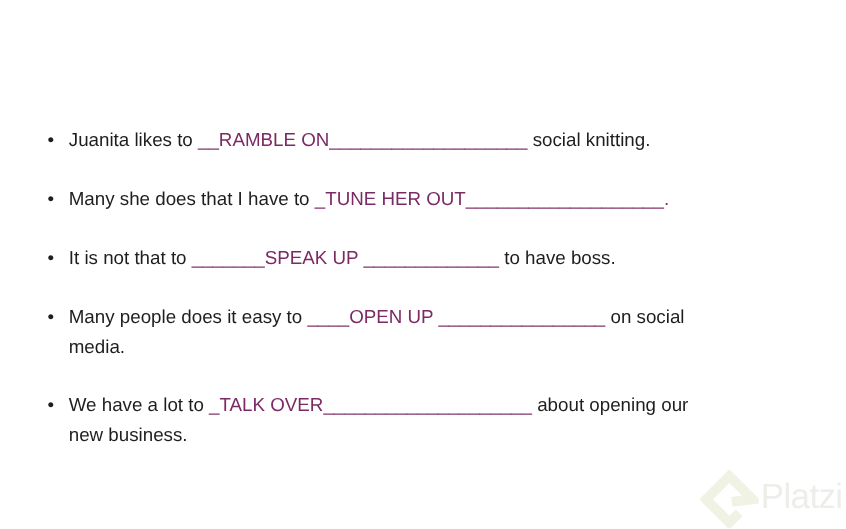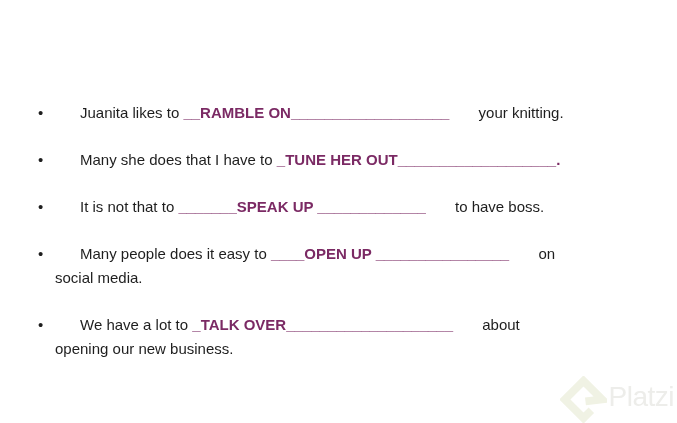--- a/index.html
+++ b/index.html
@@ -26,24 +26,24 @@
     line-height: 24px;
     color: var(--text-color, #1e1e1e);
     margin-bottom: 23px;
   }
   .bullet-glyph {
     position: absolute;
     left: 0;
     top: 0;
     color: var(--text-color, #1e1e1e);
   }
-  .seg-plain { color: var(--text-color, #1e1e1e); margin-left: 25px; }
+  .seg-plain { color: var(--text-color, #1e1e1e); }
   .seg-answer {
     color: var(--answer-color, #7b2a64);
-    font-weight: bold;
+    font-weight: normal;
   }
   .watermark {
     position: absolute;
     right: 3px;
     bottom: 0px;
     display: flex;
     align-items: center;
     gap: 2px;
   }
   .watermark-icon { display: block; }
@@ -54,21 +54,21 @@
     color: var(--wm-text-color, #ededea);
     padding-bottom: 6px;
   }
 </style>
 </head>
 <body>
 
 <div class="page">
 
   <ul class="worksheet-list" id="worksheet-list">
-      <li><span class="bullet-glyph">•</span><span class="seg-plain">Juanita likes to </span><span class="seg-answer">__RAMBLE ON___________________</span><span class="seg-plain"> your knitting.</span></li>
+      <li><span class="bullet-glyph">•</span><span class="seg-plain">Juanita likes to </span><span class="seg-answer">__RAMBLE ON___________________</span><span class="seg-plain"> social knitting.</span></li>
       <li><span class="bullet-glyph">•</span><span class="seg-plain">Many she does that I have to </span><span class="seg-answer">_TUNE HER OUT___________________.</span></li>
       <li><span class="bullet-glyph">•</span><span class="seg-plain">It is not that to </span><span class="seg-answer">_______SPEAK UP _____________</span><span class="seg-plain"> to have boss.</span></li>
       <li><span class="bullet-glyph">•</span><span class="seg-plain">Many people does it easy to </span><span class="seg-answer">____OPEN UP ________________</span><span class="seg-plain"> on social media.</span></li>
       <li><span class="bullet-glyph">•</span><span class="seg-plain">We have a lot to </span><span class="seg-answer">_TALK OVER____________________</span><span class="seg-plain"> about opening our new business.</span></li>
     </ul>
 
   <div class="watermark">
     <svg class="watermark-icon" width="47" height="47" viewBox="0 0 48 48" aria-hidden="true">
       <path id="wm-path" d="M32 35 L24 43 L5 24 L24 5 L43 24 L26 26" fill="none" stroke="#f0f2e4" stroke-width="8" stroke-linejoin="miter" stroke-linecap="butt"></path>
     </svg>

